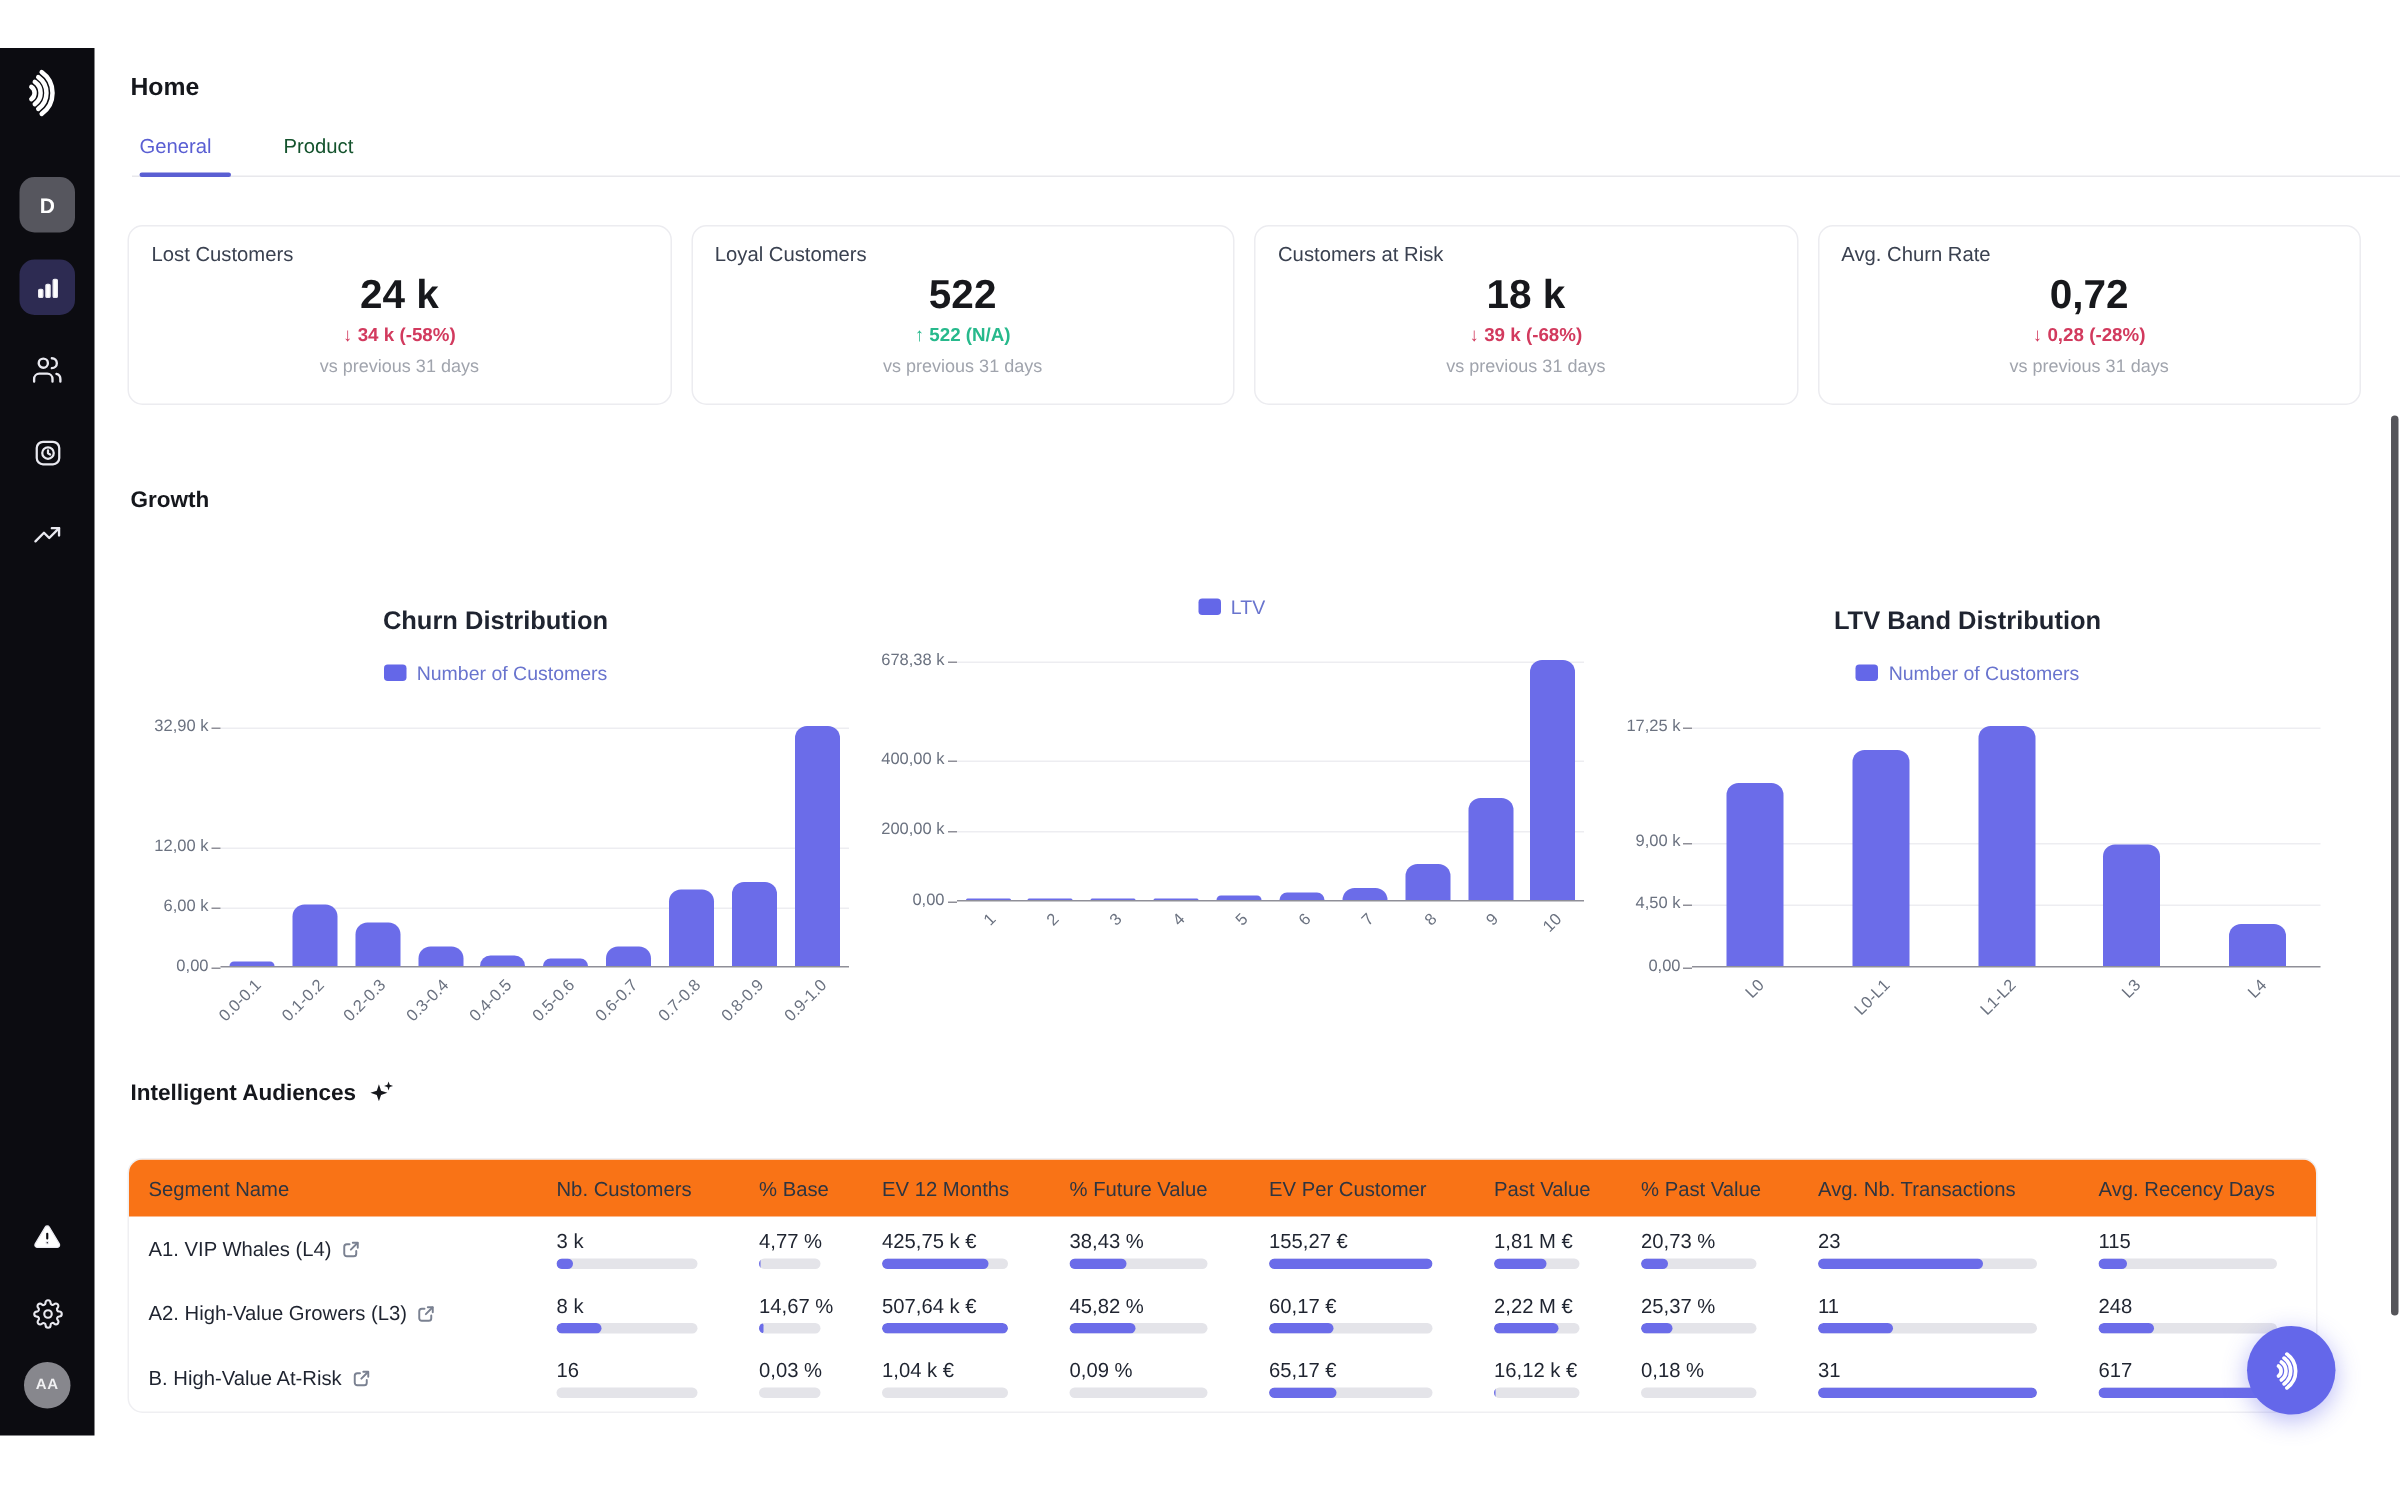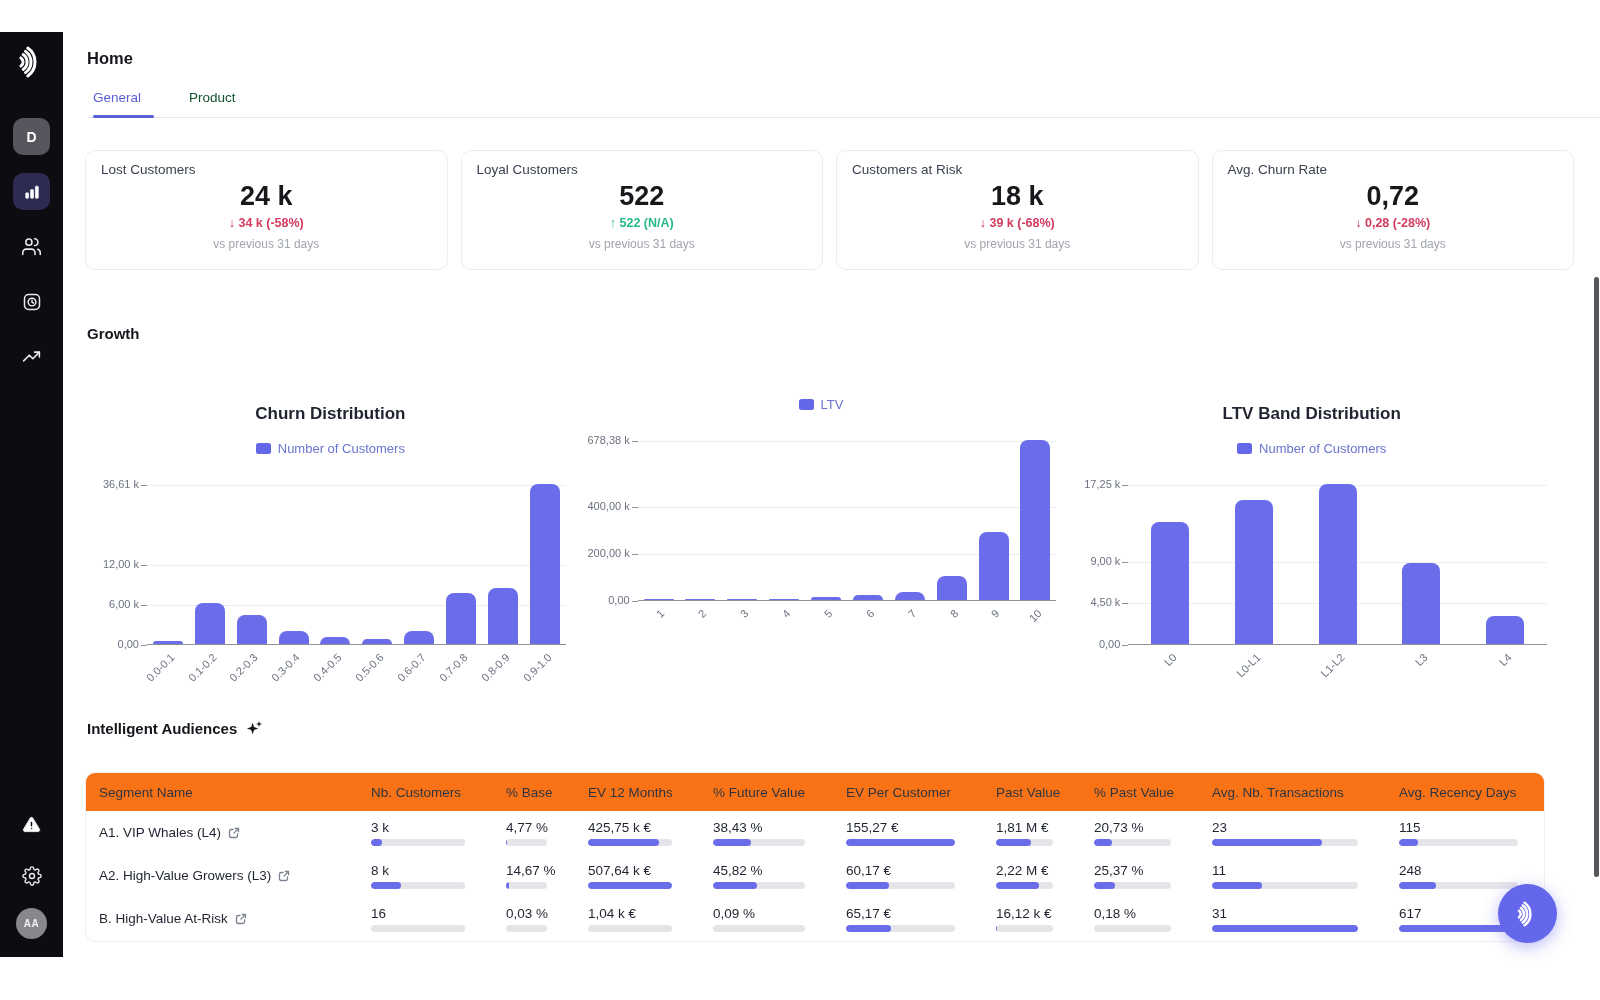--- a/index.html
+++ b/index.html
@@ -186,21 +186,21 @@
         <div class="chart-title">Churn Distribution</div>
         <div class="chart-legend">
           <span class="legend-swatch"></span>
           <span class="legend-label">Number of Customers</span>
         </div>
         <div class="plot-wrap">
           <div class="yaxis">
             <span style="top: 153px;">0,00</span>
             <span style="top: 113px;">6,00 k</span>
             <span style="top: 73px;">12,00 k</span>
-            <span style="top: -7px;">36,61 k</span>
+            <span style="top: -7px;">32,90 k</span>
           </div>
           <div class="plot">
             <div class="tickdash" style="top: 160px;"></div>
             <div class="gridline" style="top: 120px;"></div>
             <div class="tickdash" style="top: 120px;"></div>
             <div class="gridline" style="top: 80px;"></div>
             <div class="tickdash" style="top: 80px;"></div>
             <div class="gridline" style="top: 0px;"></div>
             <div class="tickdash" style="top: 0px;"></div>
             <div class="bars">

